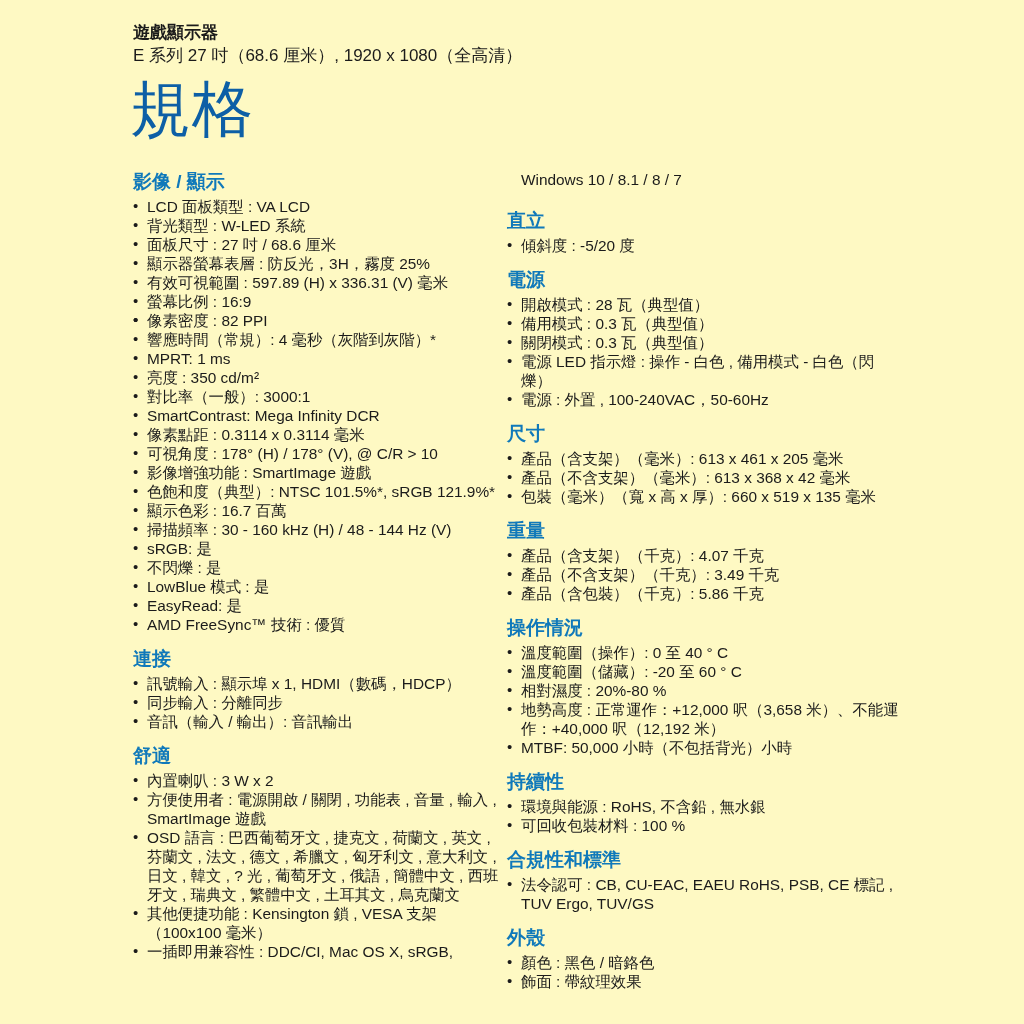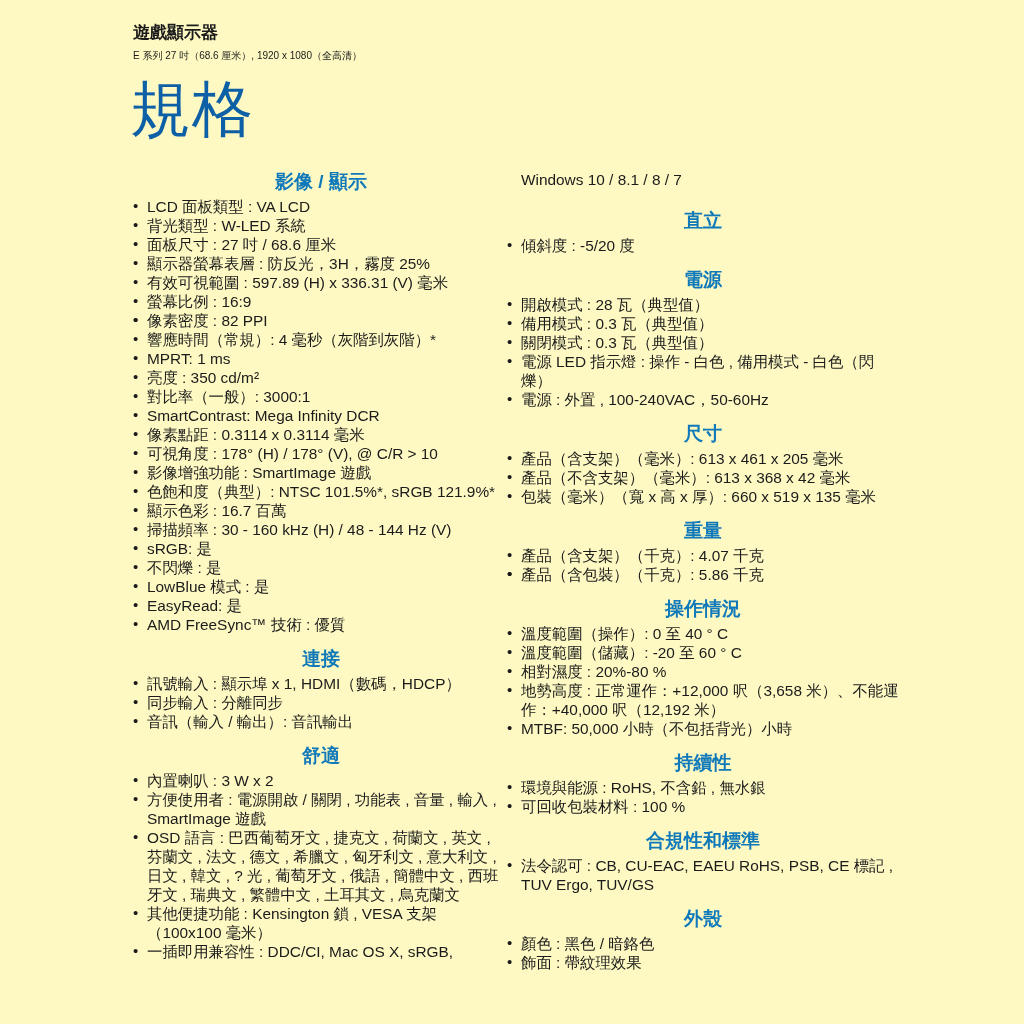--- a/index.html
+++ b/index.html
@@ -12,21 +12,21 @@
     color: #1b1b1b;
     overflow: hidden;
   }
   .doc-block { position: absolute; left: 133px; top: 20px; }
   .doc-title {
     font-size: 17px;
     font-weight: bold;
     line-height: 25px;
     color: #1b1b1b;
   }
-  .doc-subtitle { font-size: 10px; line-height: 21px; color: #1b1b1b; }
+  .doc-subtitle { font-size: 17px; line-height: 21px; color: #1b1b1b; }
   .page-heading {
     position: absolute;
     left: 130px;
     top: 74px;
     font-size: 61px;
     line-height: 1.15;
     font-weight: 400;
     color: var(--heading-blue, #0d5fa6);
     letter-spacing: 1px;
   }
@@ -36,21 +36,20 @@
 
   .section + .section { margin-top: 13px; }
   .continuation + .section { margin-top: 20px; }
 
   .section-header {
     margin: 0 0 3px 0;
     font-size: 19px;
     font-weight: bold;
     line-height: 24px;
     color: var(--accent-blue, #1079ba);
-    text-align: center;
   }
   .items { list-style: none; margin: 0; padding: 0; }
   .spec-item {
     position: relative;
     padding-left: 14px;
     font-size: 15.4px;
     line-height: 19px;
     color: #1b1b1b;
   }
   .bullet { position: absolute; left: 0; top: -1px; font-size: 15px; }
@@ -148,21 +147,21 @@
           <li class="spec-item"><span class="bullet">•</span><span>產品（含支架）（毫米）: 613 x 461 x 205 毫米</span></li>
           <li class="spec-item"><span class="bullet">•</span><span>產品（不含支架）（毫米）: 613 x 368 x 42 毫米</span></li>
           <li class="spec-item"><span class="bullet">•</span><span>包裝（毫米）（寬 x 高 x 厚）: 660 x 519 x 135 毫米</span></li>
         </ul>
   </section>
 
   <section class="section">
     <h2 class="section-header">重量</h2>
     <ul class="items">
           <li class="spec-item"><span class="bullet">•</span><span>產品（含支架）（千克）: 4.07 千克</span></li>
-          <li class="spec-item"><span class="bullet">•</span></li>
+          <li class="spec-item"><span class="bullet">•</span><span>產品（不含支架）（千克）: 3.49 千克</span></li>
           <li class="spec-item"><span class="bullet">•</span><span>產品（含包裝）（千克）: 5.86 千克</span></li>
         </ul>
   </section>
 
   <section class="section">
     <h2 class="section-header">操作情況</h2>
     <ul class="items">
           <li class="spec-item"><span class="bullet">•</span><span>溫度範圍（操作）: 0 至 40 ° C</span></li>
           <li class="spec-item"><span class="bullet">•</span><span>溫度範圍（儲藏）: -20 至 60 ° C</span></li>
           <li class="spec-item"><span class="bullet">•</span><span>相對濕度 : 20%-80 %</span></li>

